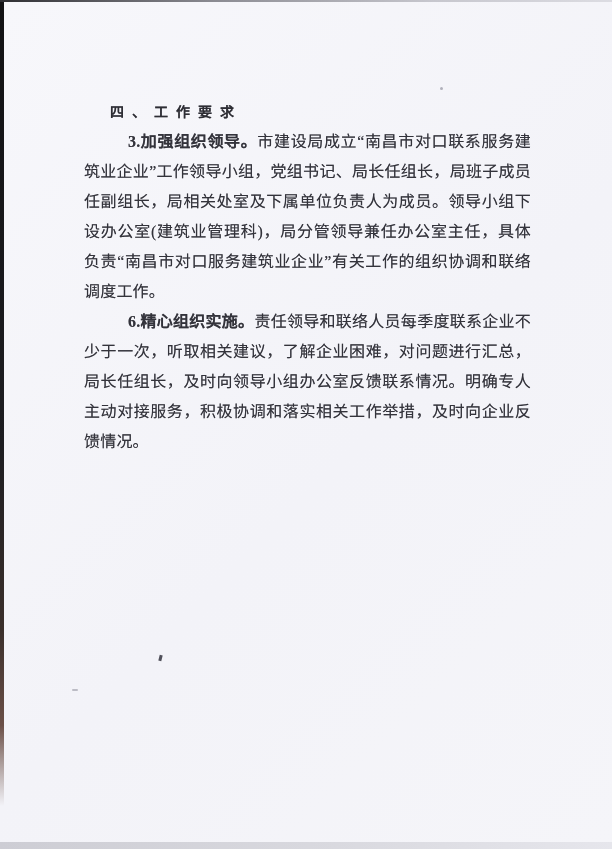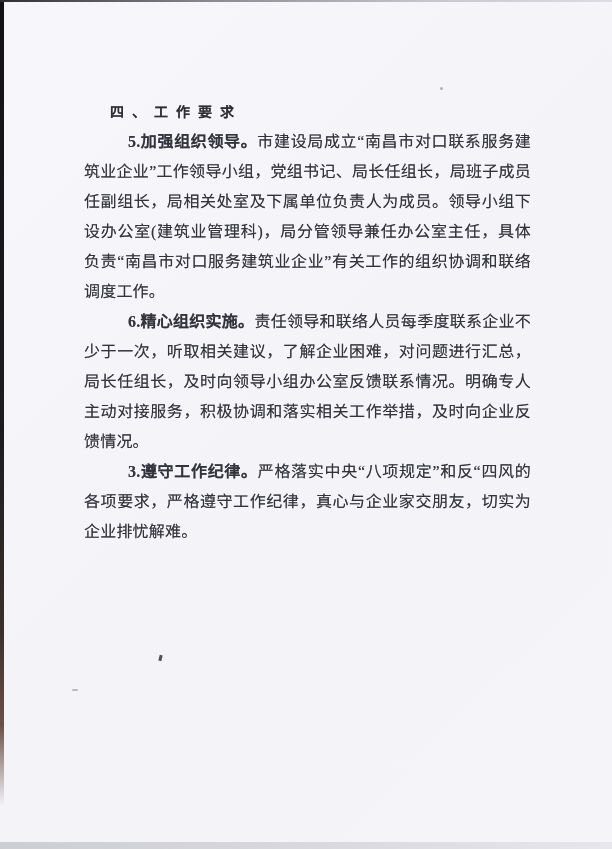--- a/index.html
+++ b/index.html
@@ -72,25 +72,24 @@
 
 <div class="page">
 
   <div class="edge-left"></div>
   <div class="edge-top"></div>
   <div class="edge-bottom"></div>
 
   <div class="content">
     <h2 class="heading">四、工作要求</h2>
 
-    <p class="para numbered"><b class="lead">5.加强组织领导。</b><span>市建设局成立“南昌市对口联系服务建筑业企业”工作领导小组，党组书记、局长任组长，局班子成员任副组长，局相关处室及下属单位负责人为成员。领导小组下设办公室(建筑业管理科)，局分管领导兼任办公室主任，具体负责“南昌市对口服务建筑业企业”有关工作的组织协调和联络调度工作。</span></p>
+    <p class="para numbered"><b class="lead">3.加强组织领导。</b><span>市建设局成立“南昌市对口联系服务建筑业企业”工作领导小组，党组书记、局长任组长，局班子成员任副组长，局相关处室及下属单位负责人为成员。领导小组下设办公室(建筑业管理科)，局分管领导兼任办公室主任，具体负责“南昌市对口服务建筑业企业”有关工作的组织协调和联络调度工作。</span></p>
 
     <p class="para numbered"><b class="lead">6.精心组织实施。</b><span>责任领导和联络人员每季度联系企业不少于一次，听取相关建议，了解企业困难，对问题进行汇总，局长任组长，及时向领导小组办公室反馈联系情况。明确专人主动对接服务，积极协调和落实相关工作举措，及时向企业反馈情况。</span></p>
 
 
-    <p class="para numbered"><b class="lead">3.遵守工作纪律。</b><span>严格落实中央“八项规定”和反“四风的各项要求，严格遵守工作纪律，真心与企业家交朋友，切实为企业排忧解难。</span></p>
   </div>
 
   <div class="speck s1"></div>
   <div class="speck s2"></div>
   <div class="speck s3"></div>
 
 </div>
 
 </body></html>

